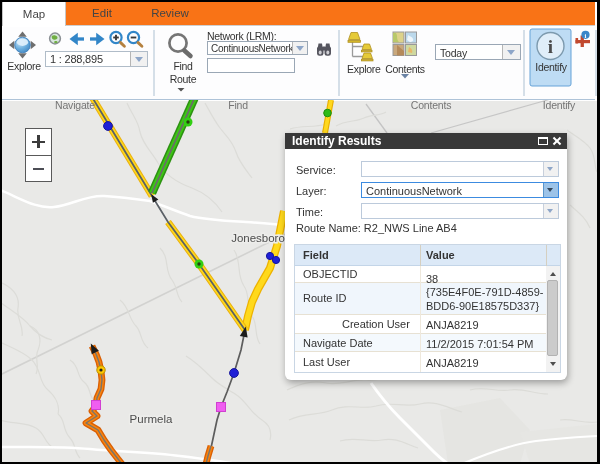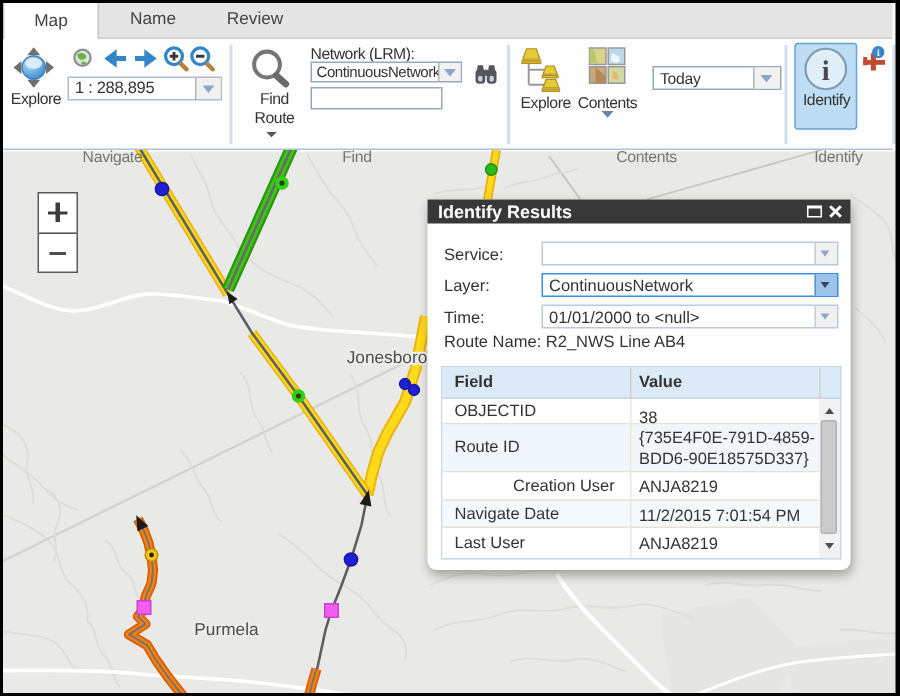--- a/index.html
+++ b/index.html
@@ -1,21 +1,21 @@
 <!DOCTYPE html>
 <html><head>
 <meta charset="utf-8">
 <style>
 * { margin:0; padding:0; box-sizing:border-box; }
 html,body { width:600px; height:464px; overflow:hidden; }
 body { font-family:"Liberation Sans", sans-serif; position:relative; background:#fff; }
 #frame { position:absolute; left:0; top:0; width:600px; height:464px;
   border-top:2px solid #000; border-left:2px solid #000; border-right:3px solid #000; border-bottom:2px solid #000; }
 
-#tabs { position:absolute; left:0; top:0; width:595px; height:26px; background:#e5e5e5; border-bottom:1px solid #cfcfcf; z-index:2; }
+#tabs { position:absolute; left:0; top:0; width:595px; height:26px; background:#f97316; border-bottom:1px solid #cfcfcf; z-index:2; }
 .tab { position:absolute; top:0; height:26px; font-size:11.5px; color:#444; text-align:center; line-height:26px; }
 #tab-map { left:2px; width:64px; background:#fff; border:1px solid #c6c6c6; border-bottom:none; }
 
 #ribbon { position:absolute; left:0; top:27px; width:595px; height:73px; background:#fdfdfe; border-bottom:1px solid #aec3d8; z-index:2; }
 .vsep { position:absolute; top:3px; width:1.5px; height:66px; background:#d5dfe8; }
 .glabel { position:absolute; top:72px; height:13px; font-size:10.5px; letter-spacing:-0.2px; color:#757575; text-align:center; }
 .rlabel { position:absolute; font-size:10.5px; letter-spacing:-0.3px; color:#333; }
 .combo { position:absolute; background:#fff; border:1px solid #9aa7b5; }
 .combo .txt { position:absolute; left:4px; top:1px; right:16px; font-size:10.5px; letter-spacing:-0.2px; color:#333; white-space:nowrap; overflow:hidden; }
 .cbtn { position:absolute; right:0; top:0; bottom:0; width:15px; background:#f1f1f1; border-left:1px solid #b5b5b5; }
@@ -26,21 +26,21 @@
 .pbtn .tri { border-left-width:3.5px; border-right-width:3.5px; border-top-width:4.5px; }
 .trow { position:absolute; left:0; width:265px; border-bottom:1px solid #e7e1d3; background:#fff; }
 .tc1 { position:absolute; left:8px; }
 .tc2 { position:absolute; left:131px; line-height:14px; }
 </style>
 </head>
 <body>
 <div id="frame" style="z-index:10;pointer-events:none;"></div>
 <div id="tabs">
   <div class="tab" id="tab-map">Map</div>
-  <div class="tab" style="left:70px;width:64px;">Name</div>
+  <div class="tab" style="left:70px;width:64px;">Edit</div>
   <div class="tab" style="left:138px;width:64px;">Review</div>
 </div>
 <div id="ribbon">
   <div class="vsep" style="left:153px"></div>
   <div class="vsep" style="left:338px"></div>
   <div class="vsep" style="left:523px"></div>
   <div class="vsep" style="left:595px"></div>
   <div class="glabel" style="left:40px;width:70px;">Navigate</div>
   <div class="glabel" style="left:203px;width:70px;">Find</div>
   <div class="glabel" style="left:396px;width:70px;">Contents</div>
@@ -296,21 +296,20 @@
       </div>
     <div style="position:absolute;left:11px;top:36px;">Layer:</div>
     <div class="pcombo" style="left:76px;top:33px;border-color:#3c8be0;">
         <div class="ptxt">ContinuousNetwork</div>
       <div class="pbtn" style="background:#9cc3e8;border-left:1px solid #5a96cc;">
           <div class="tri" style="left:3px;top:5px;border-top-color:#33475c;"></div>
         </div>
       </div>
     <div style="position:absolute;left:11px;top:57px;">Time:</div>
     <div class="pcombo" style="left:76px;top:54px;">
-        <div class="ptxt">01/01/2000 to &lt;null&gt;</div>
       <div class="pbtn">
           <div class="tri" style="left:3px;top:5px;"></div>
         </div>
       </div>
     <div style="position:absolute;left:11px;top:73px;">Route Name: R2_NWS Line AB4</div>
 
     <div style="position:absolute;left:9px;top:95px;width:267px;height:129px;border:1px solid #c9d6e4;">
       <div style="position:absolute;left:0;top:0;width:265px;height:21px;background:#dce9f7;border-bottom:1px solid #c3d5e8;">
         <div style="position:absolute;left:8px;top:4px;font-weight:bold;">Field</div>
         <div style="position:absolute;left:131px;top:4px;font-weight:bold;">Value</div>

